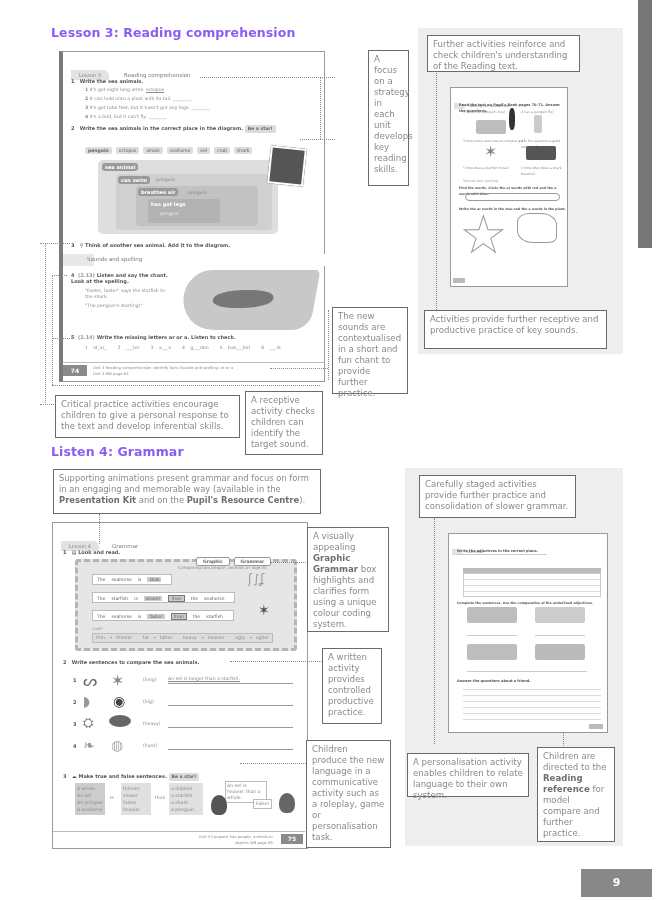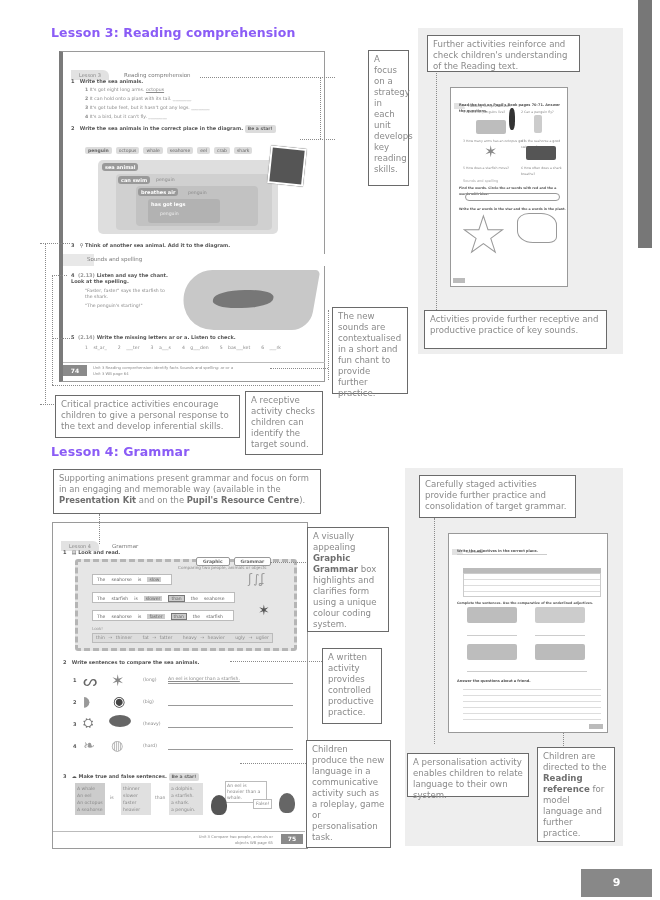--- a/index.html
+++ b/index.html
@@ -123,21 +123,21 @@
   <div class="abs tiny" style="left:70px; top:77px; font-size:3.2px;">6 How often does a shark breathe?</div>
   <div class="abs tiny" style="left:12px; top:90px; font-size:3.5px; color:#aaa;">Sounds and spelling</div>
   <div class="abs tinyb" style="left:8px; top:97px; font-size:3.2px;">Find the words. Circle the ar words with red and the a words with blue.</div>
   <div class="abs" style="left:14px; top:105px; width:95px; height:8px; border:1px solid #999; border-radius:6px;"></div>
   <div class="abs tinyb" style="left:8px; top:118px; font-size:3.2px;">Write the ar words in the star and the a words in the plant.</div>
   <div class="abs" style="left:10px; top:122px; font-size:50px; color:#fff; -webkit-text-stroke:1px #999; line-height:50px;">★</div>
   <div class="abs" style="left:66px; top:125px; width:40px; height:30px; border:1px solid #999; border-radius:30% 40% 20% 40%;"></div>
   <div class="abs" style="left:2px; top:190px; width:12px; height:5px; background:#bbb;"></div>
 </div>
 
-<div class="abs h-title" style="left:51px; top:444px;">Lesson 4: Grammar</div>
+<div class="abs h-title" style="left:51px; top:444px;">Listen 4: Grammar</div>
 
 <div class="callout" style="left:53px; top:469px; width:268px; height:45px; font-size:8.4px;">
   <span>Supporting animations present grammar and focus on form in an engaging and memorable way (available in the </span><b>Presentation Kit</b><span> and on the </span><b>Pupil's Resource Centre</b><span>).</span>
 </div>
 
 <div class="graybg" style="left:405px; top:468px; width:218px; height:378px;"></div>
 
 <div class="page" style="left:52px; top:522px; width:256px; height:327px;">
   <div class="abs" style="left:8px; top:10px;">
     <span class="tab">Lesson 4</span>
@@ -224,24 +224,24 @@
 <div class="dot-h" style="left:230px; top:661px; width:92px;"></div>
 <div class="dot-h" style="left:240px; top:763px; width:68px;"></div>
 <div class="dot-v" style="left:434px; top:518px; height:226px;"></div>
 <div class="dot-v" style="left:563px; top:730px; height:20px;"></div>
 
 <div class="callout" style="left:307px; top:527px; width:82px; height:105px;">
   <span>A visually appealing </span><b>Graphic Grammar</b><span> box highlights and clarifies form using a unique colour coding system.</span>
 </div>
 <div class="callout" style="left:322px; top:648px; width:60px; height:76px;">A written activity provides controlled productive practice.</div>
 <div class="callout" style="left:306px; top:740px; width:85px; height:108px;">Children produce the new language in a communicative activity such as a roleplay, game or personalisation task.</div>
-<div class="callout" style="left:419px; top:475px; width:157px; height:43px;">Carefully staged activities provide further practice and consolidation of target grammar.</div>
+<div class="callout" style="left:419px; top:475px; width:157px; height:43px;">Carefully staged activities provide further practice and consolidation of slower grammar.</div>
 <div class="callout" style="left:407px; top:753px; width:122px; height:44px;">A personalisation activity enables children to relate language to their own system.</div>
 <div class="callout" style="left:537px; top:747px; width:78px; height:95px;">
-  <span>Children are directed to the </span><b>Reading reference</b><span> for model language and further practice.</span>
+  <span>Children are directed to the </span><b>Reading reference</b><span> for model compare and further practice.</span>
 </div>
 
 <div class="page" style="left:448px; top:533px; width:160px; height:200px; border-color:#999;">
   <div class="abs" style="left:3px; top:4px;"><span class="tab" style="font-size:3.5px; padding:1px 5px;">&nbsp;</span><span class="tiny" style="font-size:3.5px; margin-left:3px;">Grammar</span></div>
   <div class="abs tinyb" style="left:8px; top:14px; font-size:3.5px;">Write the adjectives in the correct place.</div>
   <div class="abs" style="left:8px; top:20px; width:90px; height:10px; border-top:0.5px solid #ccc;"></div>
   <div class="abs" style="left:14px; top:34px; width:138px; height:5px; background:#bbb;"></div>
   <div class="abs" style="left:14px; top:39px; width:138px; height:24px; border:0.5px solid #ccc; background:repeating-linear-gradient(180deg,#fff 0,#fff 5px,#ddd 5px,#ddd 6px);"></div>
   <div class="abs tinyb" style="left:8px; top:66px; font-size:3.2px;">Complete the sentences. Use the comparative of the underlined adjectives.</div>
   <div class="thumb" style="left:18px; top:73px; width:50px; height:16px;"></div>

